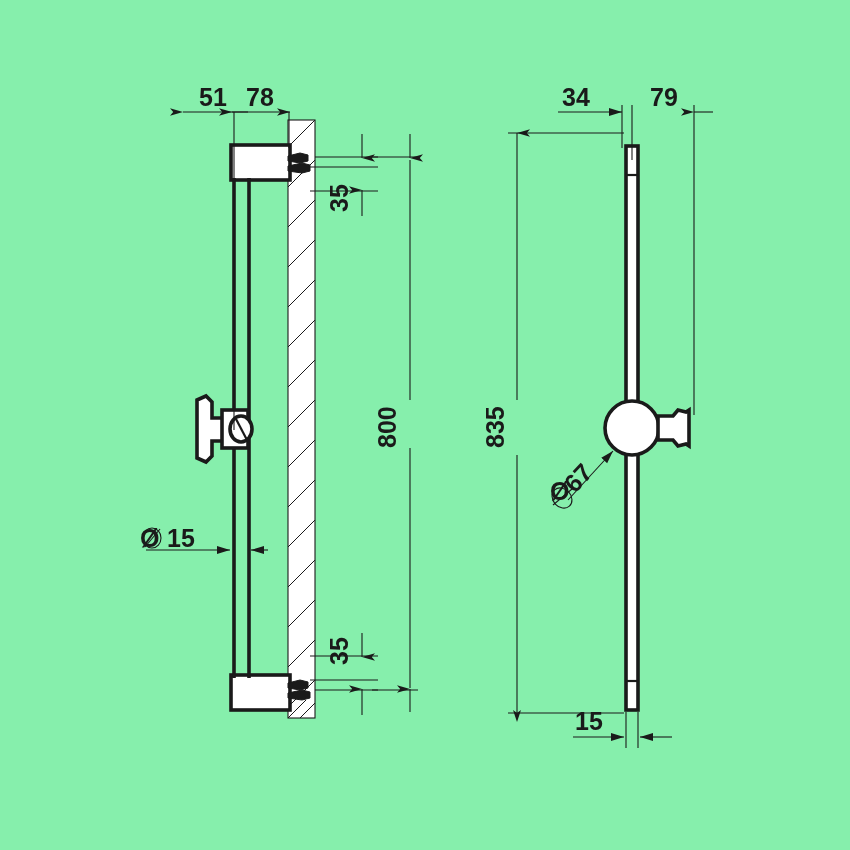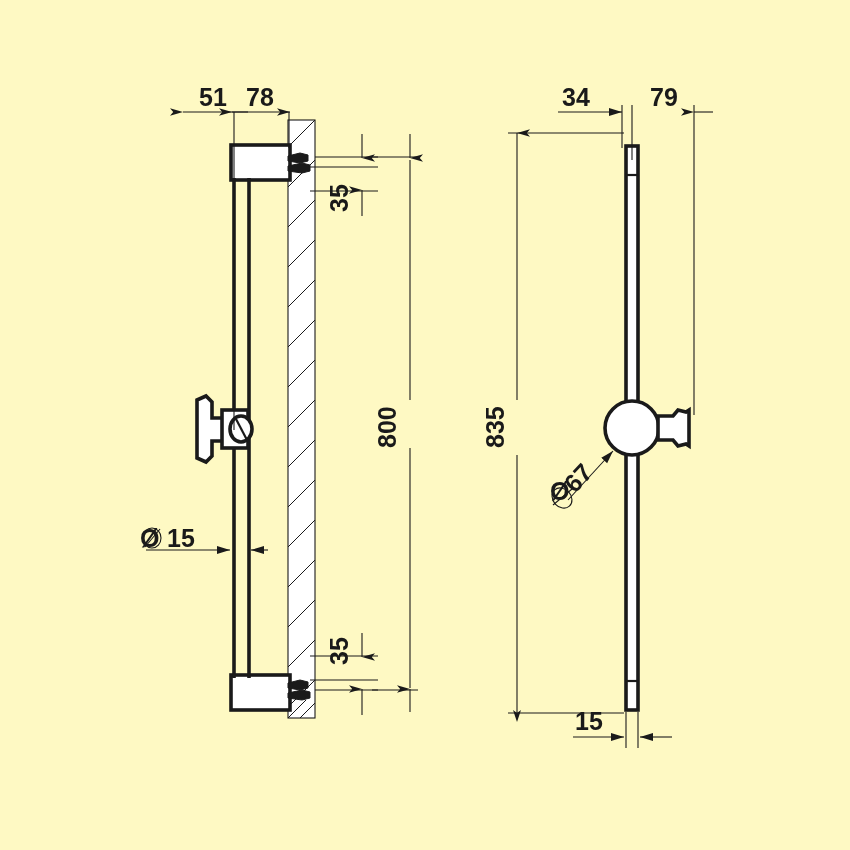--- a/index.html
+++ b/index.html
@@ -10,21 +10,21 @@
   body {
     width: 850px;
     height: 850px;
     font-family: "Liberation Sans", sans-serif;
     overflow: hidden;
   }
   #drawing-root {
     position: relative;
     width: 850px;
     height: 850px;
-    background: #fef9c3;
+    background: #86efac;
   }
   svg#tech-drawing {
     display: block;
     width: 850px;
     height: 850px;
   }
   .ln { stroke: #1a1a1a; fill: none; }
   .thin { stroke-width: 1.1; }
   .thick { stroke-width: 3.6; }
   .med { stroke-width: 2.2; }

